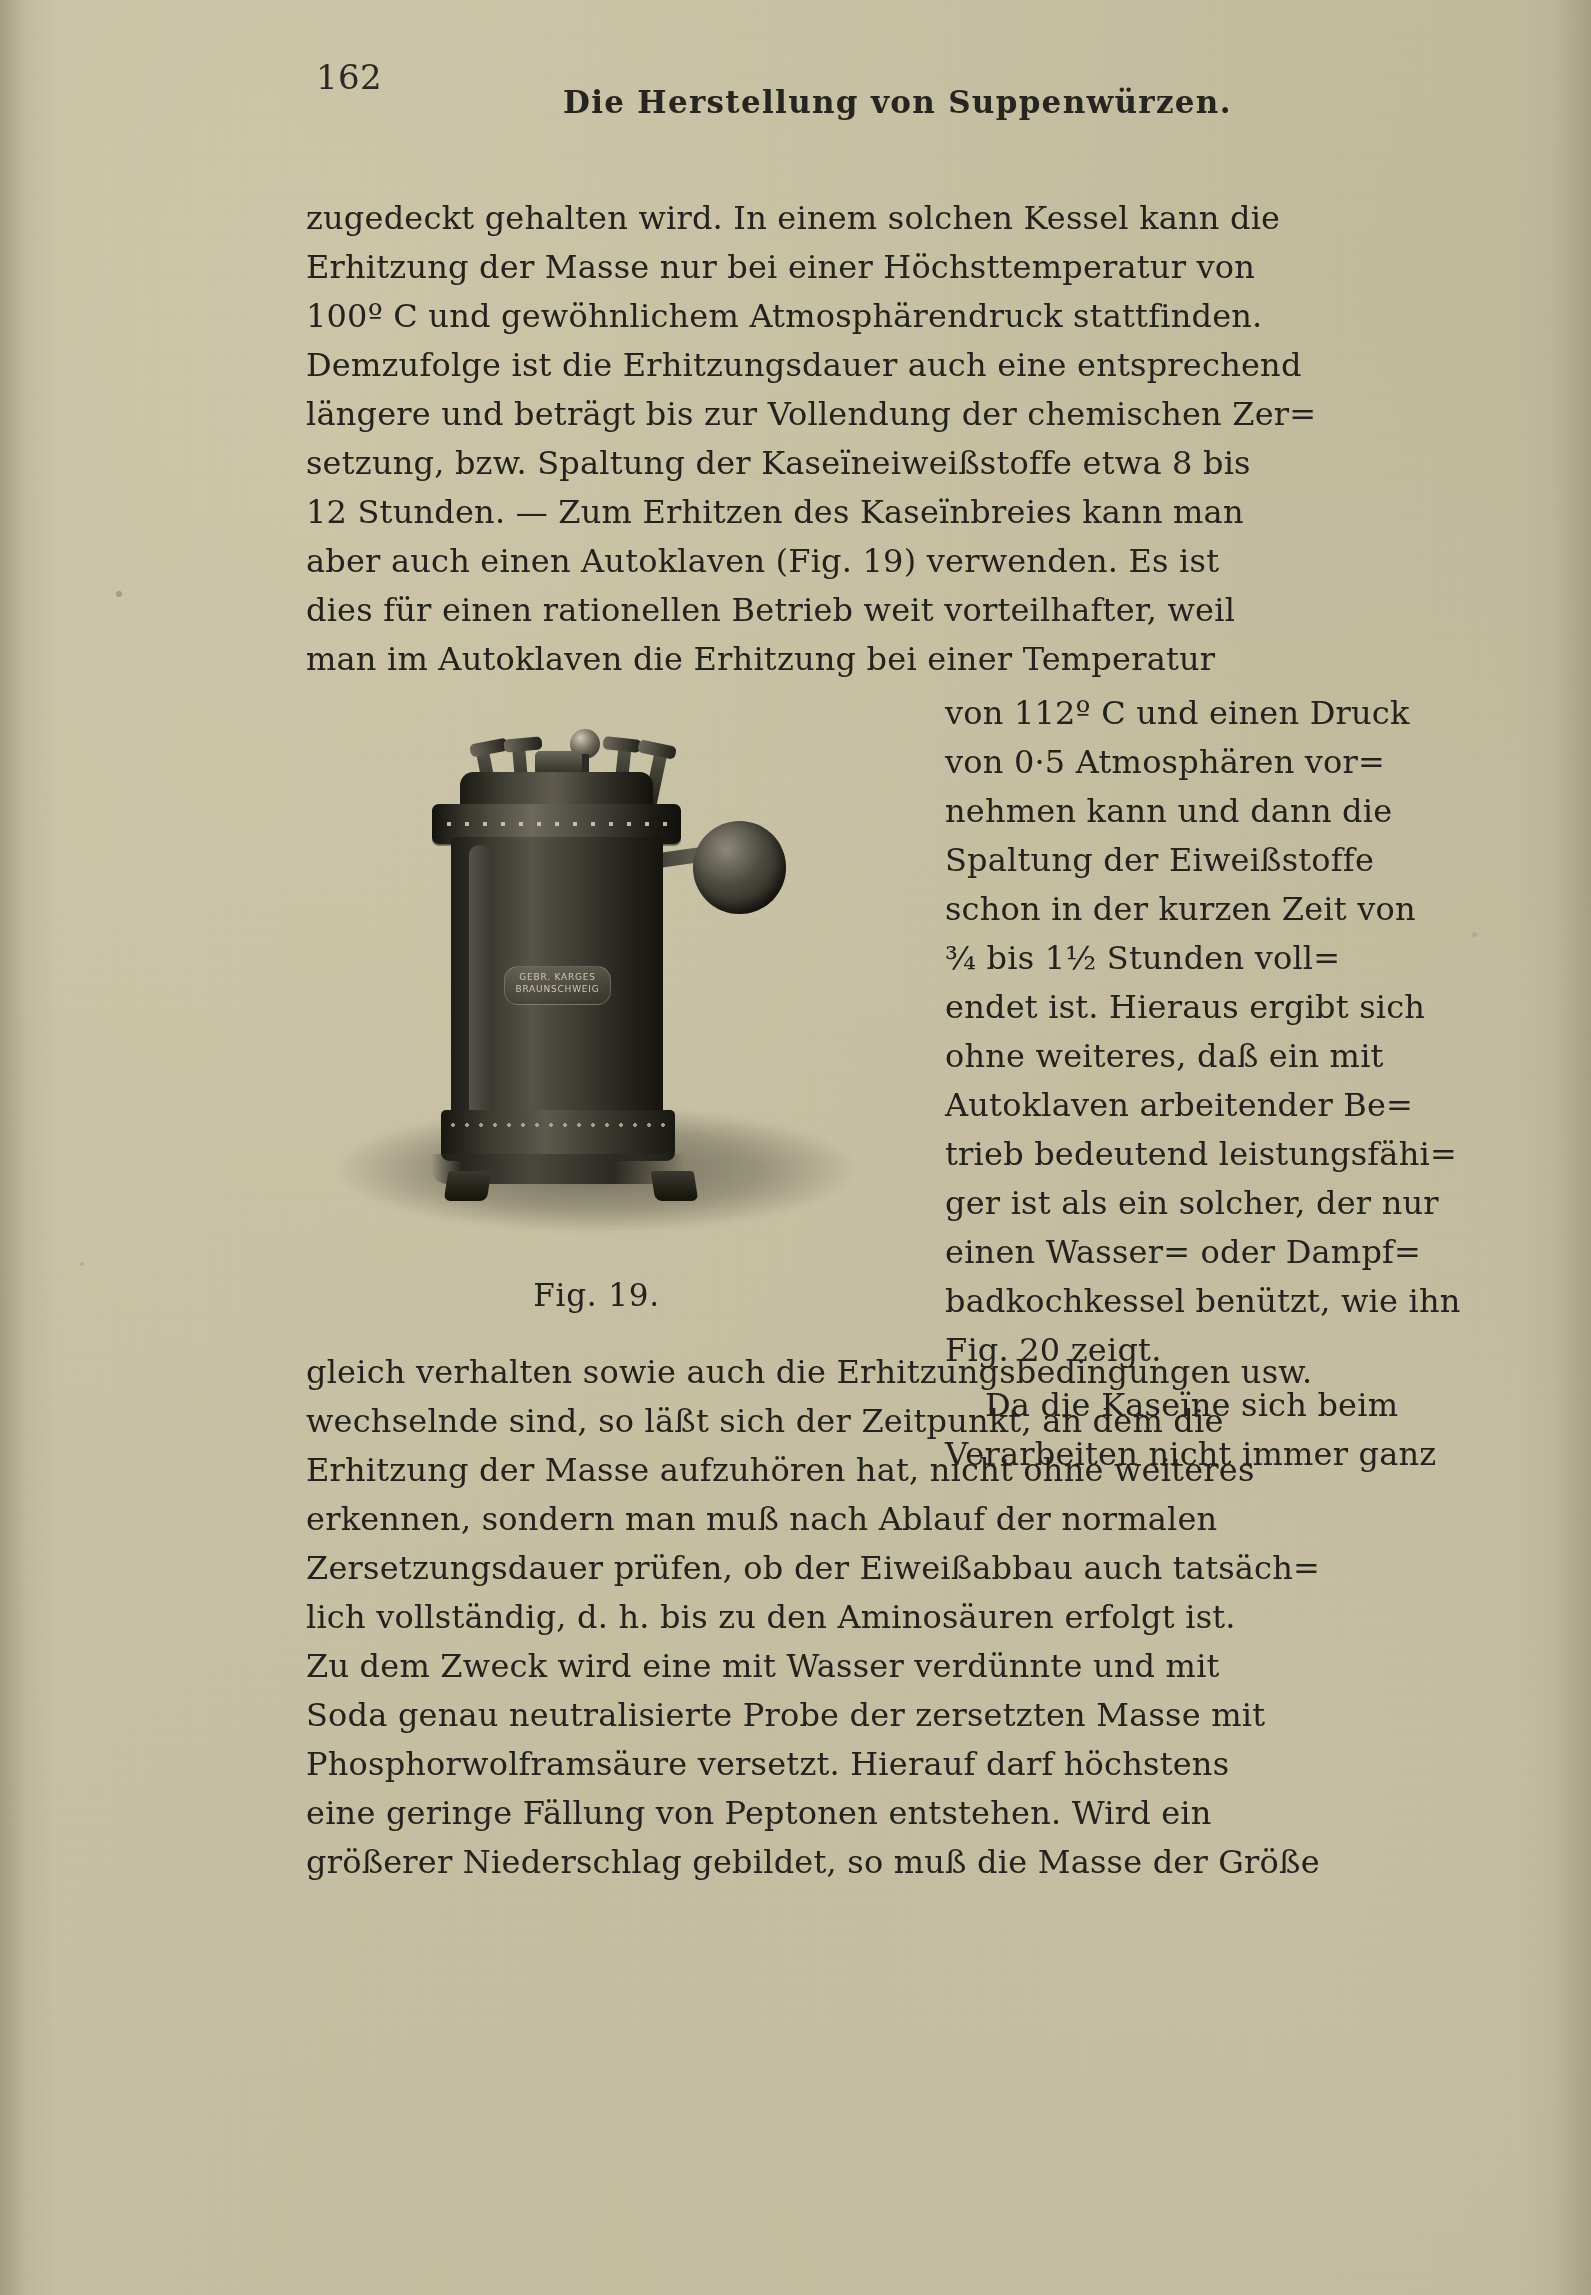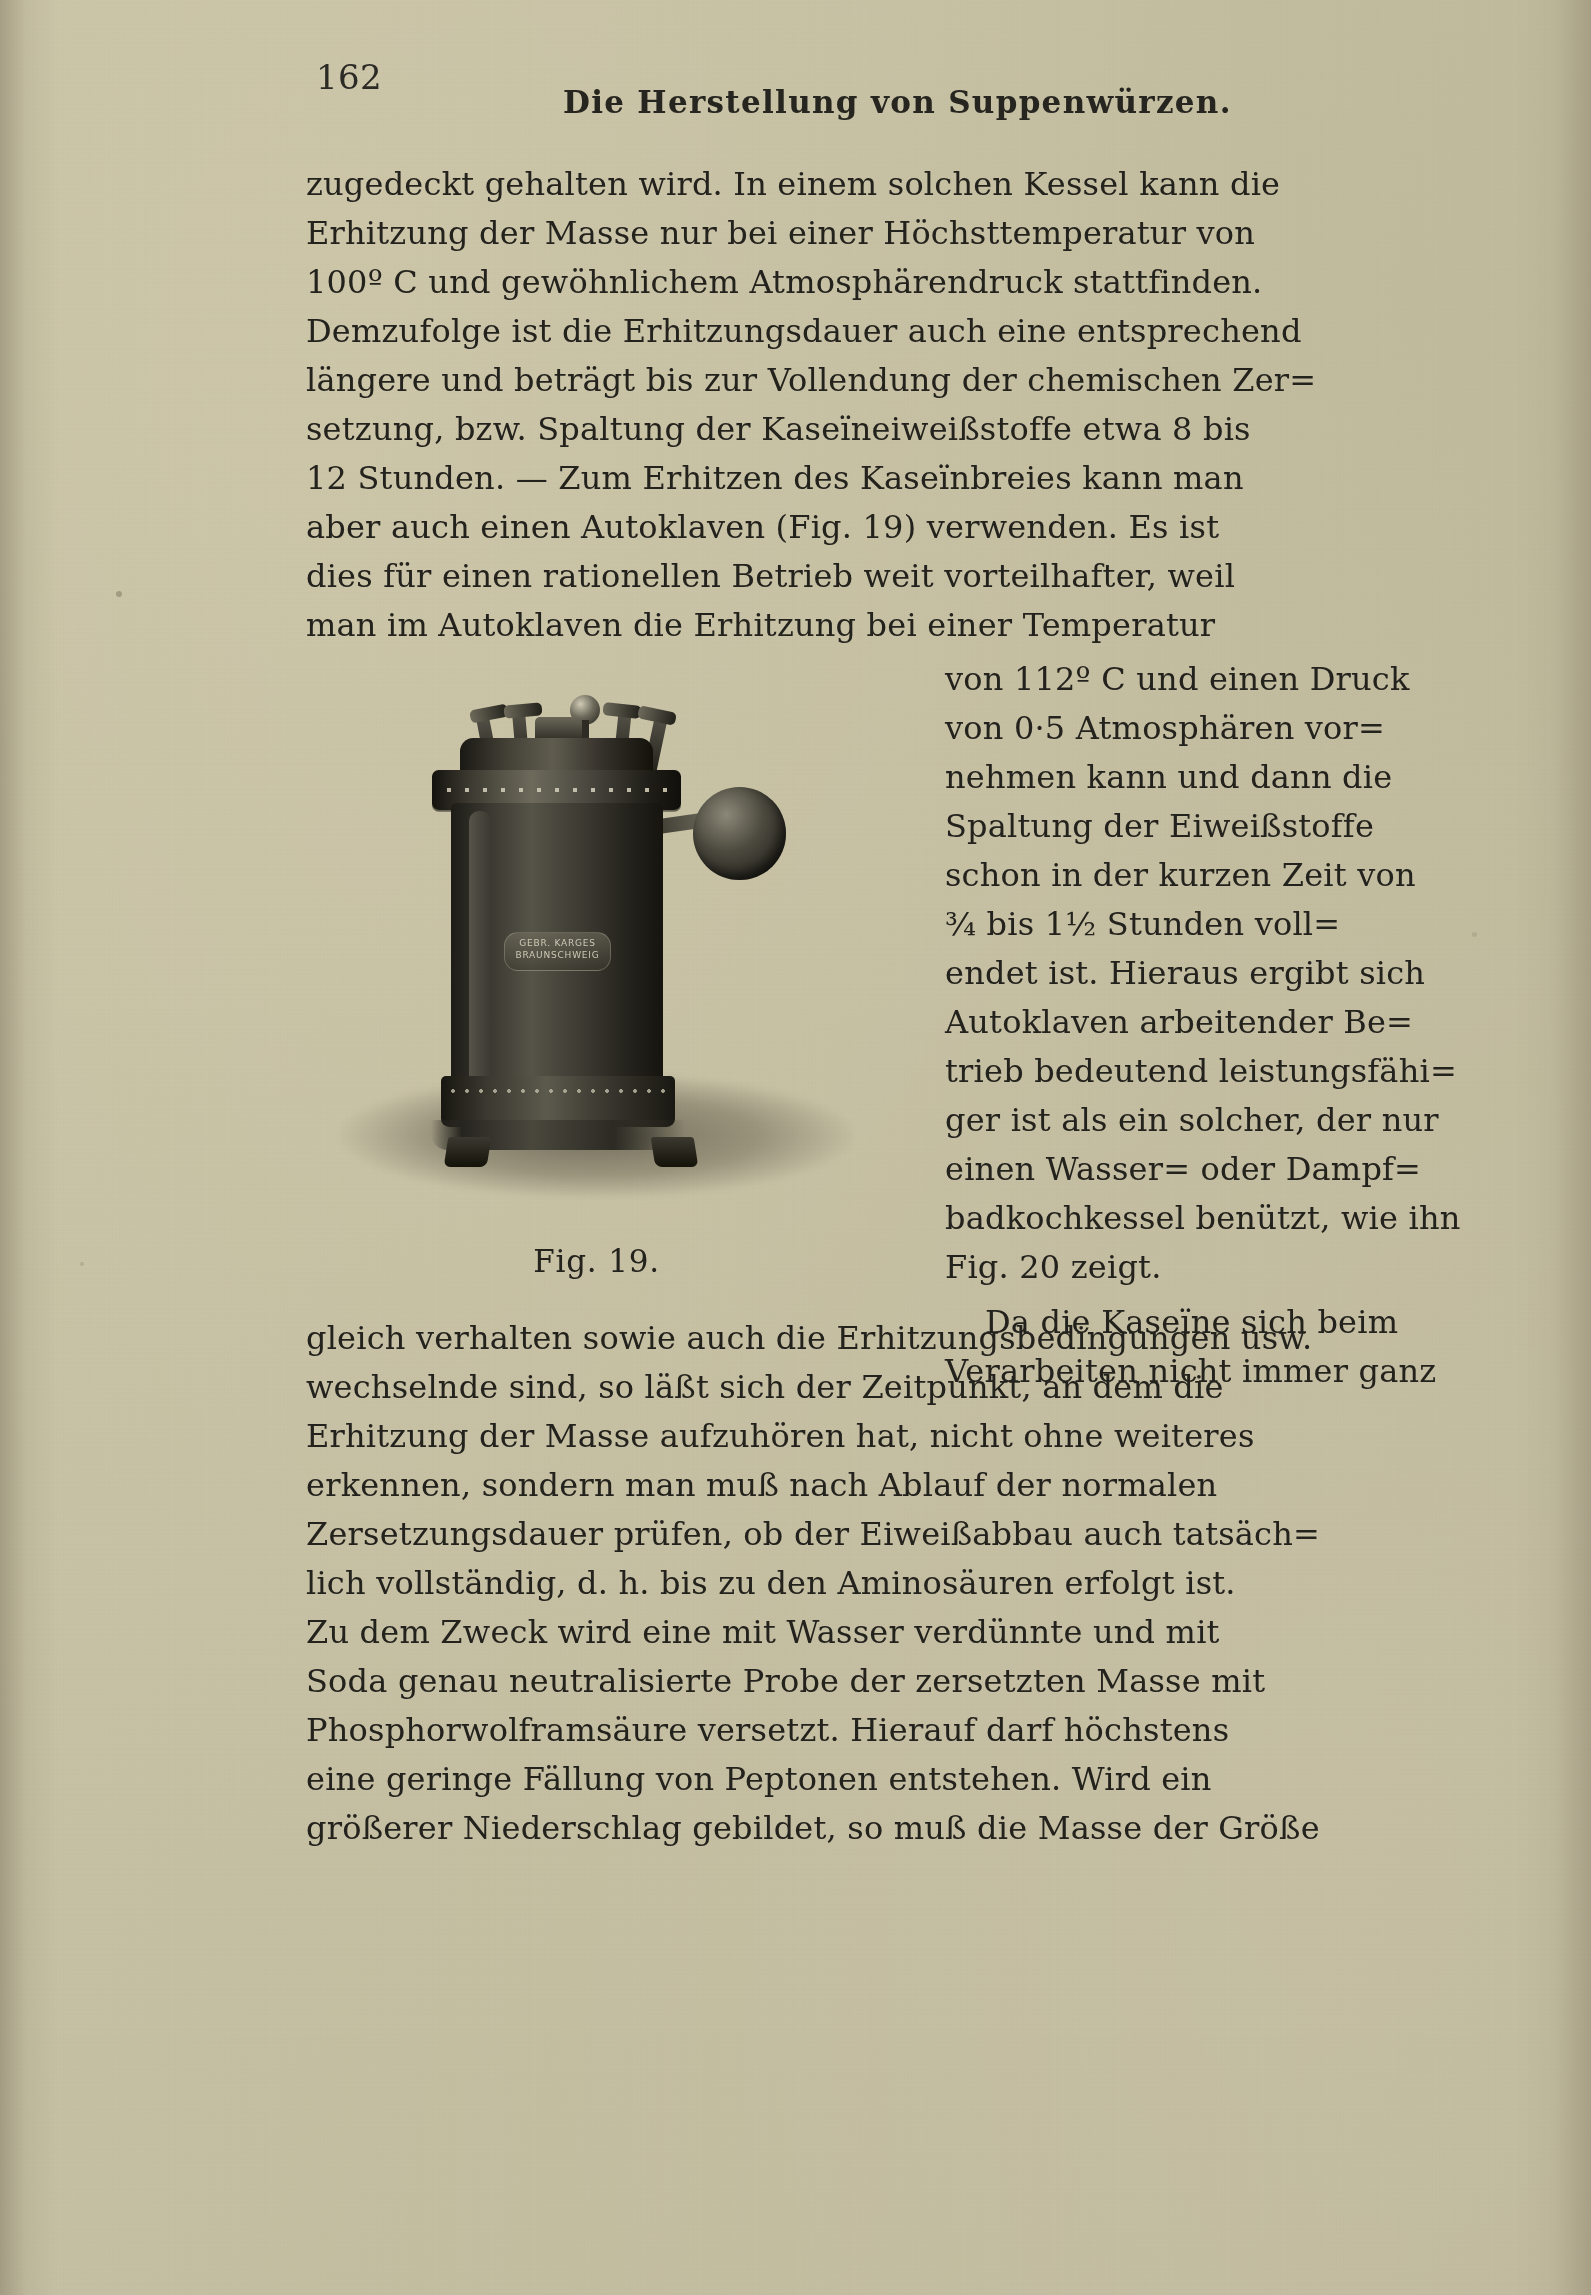--- a/index.html
+++ b/index.html
@@ -88,21 +88,21 @@
   .body-text {
     font-family: "DejaVu Serif", serif;
     font-size: 32px;
     line-height: 49px;
     color: #23221d;
     text-align: justify;
     letter-spacing: 0.2px;
     -webkit-font-smoothing: antialiased;
   }
   .para-top {
-    margin-top: 52px;
+    margin-top: 86px;
   }
   .para-top .line,
   .para-bottom .line,
   .col-right .line {
     white-space: nowrap;
     display: block;
   }
 
   
   .mid {
@@ -373,20 +373,21 @@
       </div>
 
       <div class="col-right">
         <span class="line">von 112º C und einen Druck</span>
         <span class="line">von 0·5 Atmosphären vor=</span>
         <span class="line">nehmen kann und dann die</span>
         <span class="line">Spaltung der Eiweißstoffe</span>
         <span class="line">schon in der kurzen Zeit von</span>
         <span class="line">¾ bis 1½ Stunden voll=</span>
         <span class="line">endet ist.   Hieraus ergibt sich</span>
+        <span class="line">ohne weiteres, daß ein mit</span>
         <span class="line">Autoklaven arbeitender Be=</span>
         <span class="line">trieb bedeutend leistungsfähi=</span>
         <span class="line">ger ist als ein solcher, der nur</span>
         <span class="line">einen Wasser= oder Dampf=</span>
         <span class="line">badkochkessel benützt, wie ihn</span>
         <span class="line">Fig. 20 zeigt.</span>
         <span class="line" style="padding-left:40px;margin-top:6px;">Da die Kaseïne sich beim</span>
         <span class="line">Verarbeiten nicht immer ganz</span>
       </div>
 

